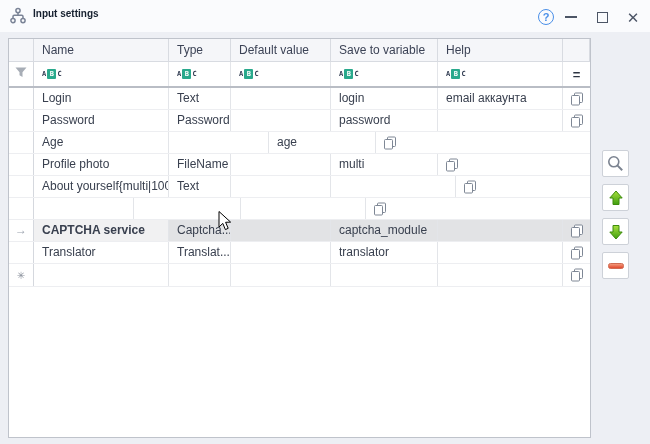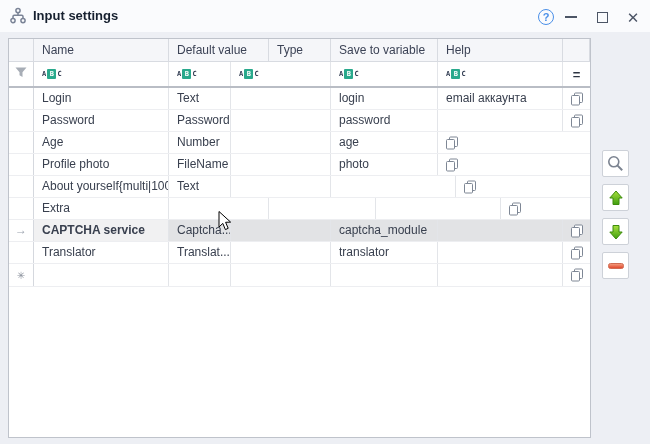--- a/index.html
+++ b/index.html
@@ -5,21 +5,21 @@
   html,body{margin:0;padding:0;}
   body{
     width:650px;height:444px;position:relative;overflow:hidden;
     background:#edeff4;
     font-family:"Liberation Sans","DejaVu Sans",sans-serif;
     -webkit-font-smoothing:antialiased;
   }
   
   .titlebar{position:absolute;left:0;top:0;width:650px;height:32px;background:#fafbfd;}
   .app-icon{position:absolute;left:9px;top:7px;width:18px;height:18px;}
-  .win-title{position:absolute;left:33px;top:8px;font-size:13px;font-weight:bold;color:#16202f;}
+  .win-title{position:absolute;left:33px;top:8px;font-size:10px;font-weight:bold;color:#16202f;}
   .winctl{position:absolute;top:7px;width:20px;height:20px;display:flex;align-items:center;justify-content:center;cursor:default;}
   .help-circle{width:16px;height:16px;border:1.5px solid #4a8fe8;border-radius:50%;
     display:flex;align-items:center;justify-content:center;font-size:11px;font-weight:bold;color:#4a8fe8;box-sizing:border-box;}
   .min-bar{width:12px;height:2px;background:#4c5566;}
   .max-box{width:11px;height:11px;border:1.5px solid #4c5566;box-sizing:border-box;}
   .close-x{font-size:15px;color:#4c5566;line-height:1;}
   
   .grid{position:absolute;left:8px;top:38px;width:583px;height:400px;background:#fff;
     border:1px solid #bfc3cb;box-sizing:border-box;display:flex;flex-direction:column;overflow:hidden;}
   .grid-row{display:flex;flex-shrink:0;}
@@ -81,22 +81,22 @@
   </span>
   <span class="winctl" style="left:623px;">
     <span class="close-x">✕</span>
   </span>
 </div>
 
 <div class="grid" id="grid">
     <div class="grid-row hdr">
       <div class="cell c0"></div>
       <div class="cell c1">Name</div>
+      <div class="cell c2">Type</div>
       <div class="cell c3">Default value</div>
-      <div class="cell c2">Type</div>
       <div class="cell c4">Save to variable</div>
       <div class="cell c5">Help</div>
       <div class="cell c6"></div>
     </div>
     <div class="grid-row flt">
       <div class="cell c0">
         <span style="width: 100%; text-align: center;"><svg width="12" height="11" viewBox="0 0 12 11">
             <path d="M0.5,0.5 H11.5 L7.5,5.2 V10 L4.5,8.3 V5.2 Z" fill="#a7adb6"></path>
           </svg></span>
       </div>
@@ -167,38 +167,37 @@
           <svg width="14" height="14" viewBox="0 0 14 14">
             <rect x="4.5" y="1" width="8" height="9.5" rx="1" fill="#fff" stroke="#7e8795"></rect>
             <rect x="1.5" y="3.5" width="8" height="9.5" rx="1" fill="#fff" stroke="#7e8795"></rect>
           </svg>
         </span>
       </div>
     </div>
     <div class="grid-row datarow">
       <div class="cell c0"></div>
       <div class="cell c1">Age</div>
-      <div class="cell c2">Number</div>
       <div class="cell c3"></div>
       <div class="cell c4">age</div>
       <div class="cell c6">
         <span class="copy-btn">
           <svg width="14" height="14" viewBox="0 0 14 14">
             <rect x="4.5" y="1" width="8" height="9.5" rx="1" fill="#fff" stroke="#7e8795"></rect>
             <rect x="1.5" y="3.5" width="8" height="9.5" rx="1" fill="#fff" stroke="#7e8795"></rect>
           </svg>
         </span>
       </div>
     </div>
     <div class="grid-row datarow">
       <div class="cell c0"></div>
       <div class="cell c1">Profile photo</div>
       <div class="cell c2">FileName</div>
       <div class="cell c3"></div>
-      <div class="cell c4">photo</div>
+      <div class="cell c4">multi</div>
       <div class="cell c6">
         <span class="copy-btn">
           <svg width="14" height="14" viewBox="0 0 14 14">
             <rect x="4.5" y="1" width="8" height="9.5" rx="1" fill="#fff" stroke="#7e8795"></rect>
             <rect x="1.5" y="3.5" width="8" height="9.5" rx="1" fill="#fff" stroke="#7e8795"></rect>
           </svg>
         </span>
       </div>
     </div>
     <div class="grid-row datarow">
@@ -211,21 +210,20 @@
         <span class="copy-btn">
           <svg width="14" height="14" viewBox="0 0 14 14">
             <rect x="4.5" y="1" width="8" height="9.5" rx="1" fill="#fff" stroke="#7e8795"></rect>
             <rect x="1.5" y="3.5" width="8" height="9.5" rx="1" fill="#fff" stroke="#7e8795"></rect>
           </svg>
         </span>
       </div>
     </div>
     <div class="grid-row datarow">
       <div class="cell c0"></div>
-      <div class="cell c1">Extra</div>
       <div class="cell c3"></div>
       <div class="cell c4"></div>
       <div class="cell c5"></div>
       <div class="cell c6">
         <span class="copy-btn">
           <svg width="14" height="14" viewBox="0 0 14 14">
             <rect x="4.5" y="1" width="8" height="9.5" rx="1" fill="#fff" stroke="#7e8795"></rect>
             <rect x="1.5" y="3.5" width="8" height="9.5" rx="1" fill="#fff" stroke="#7e8795"></rect>
           </svg>
         </span>

